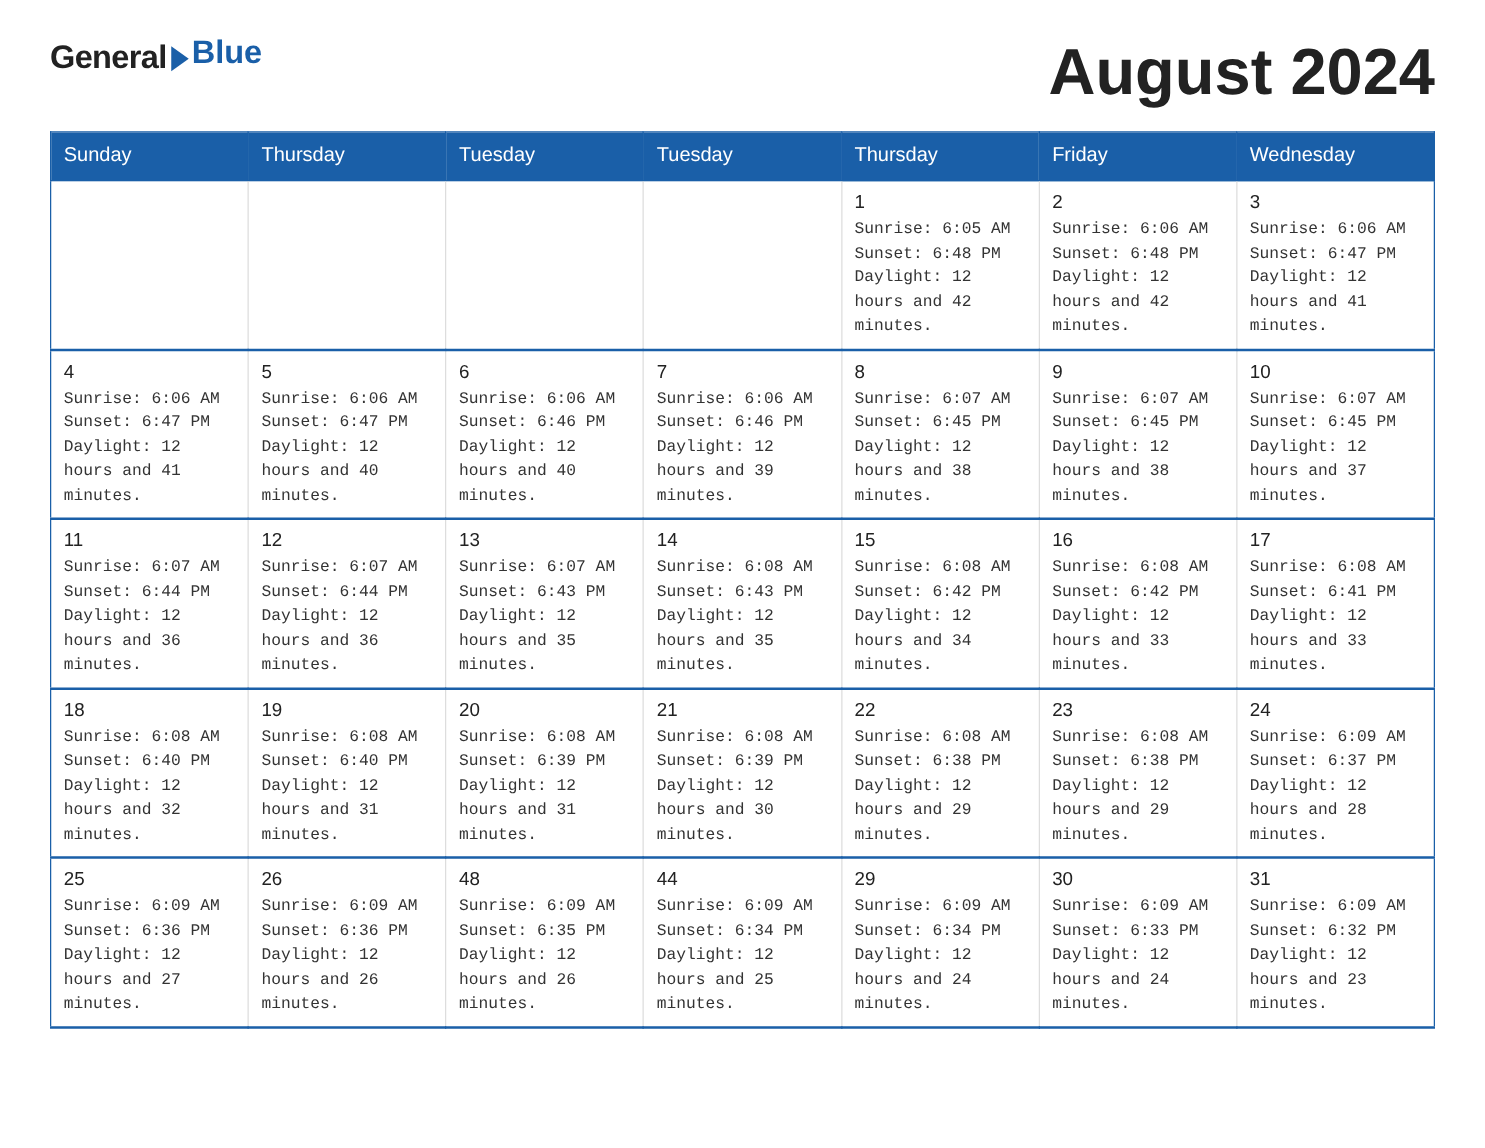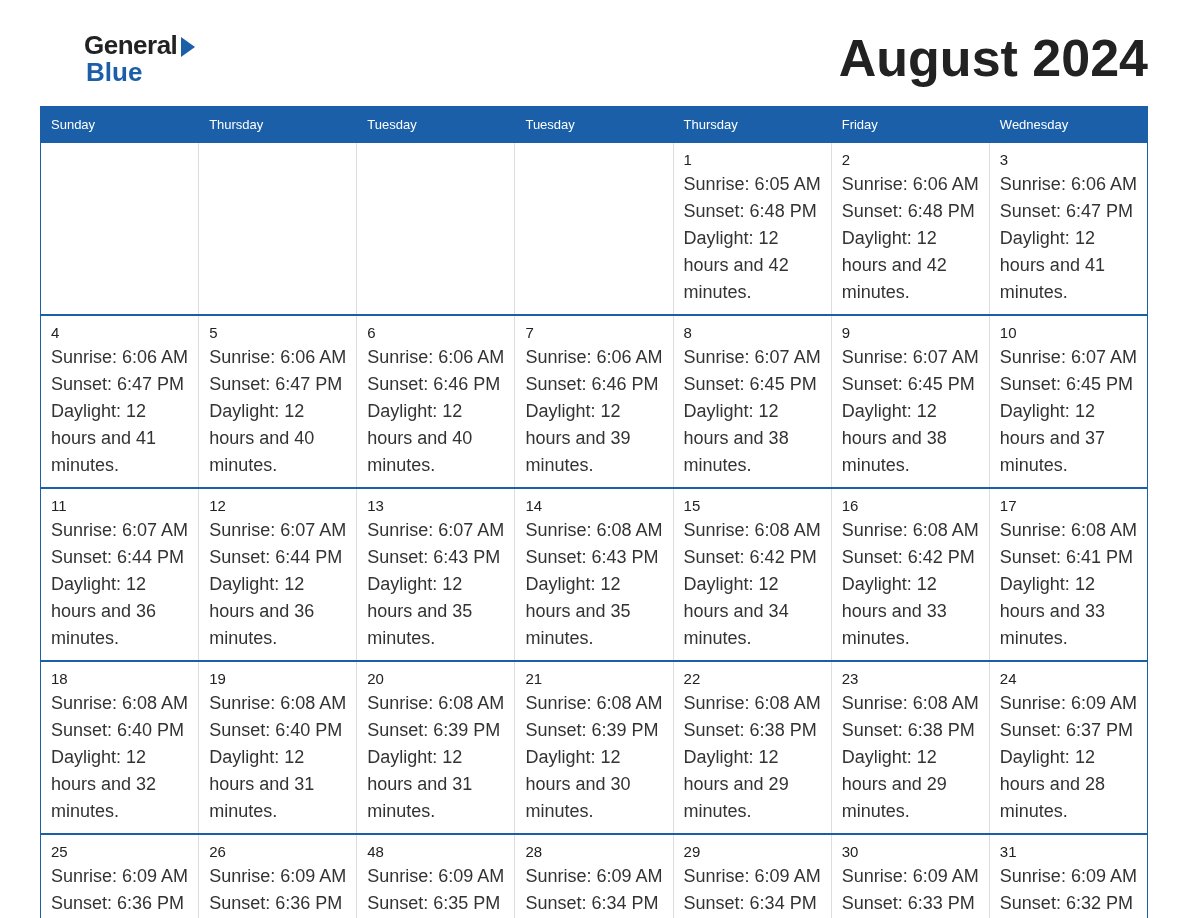--- a/index.html
+++ b/index.html
@@ -12,23 +12,22 @@
       min-height: 918px;
     }
     .header {
       display: flex;
       justify-content: space-between;
       align-items: flex-start;
       margin-bottom: 18px;
     }
     .logo {
       display: flex;
-      flex-direction: column;
+      flex-direction: row;
       align-items: flex-start;
-      margin-left: 44px;
     }
     .logo-top {
       display: flex;
       align-items: center;
     }
     .logo-general {
       font-size: 26px;
       font-weight: bold;
       color: #222;
       letter-spacing: -0.5px;
@@ -66,21 +65,21 @@
     table {
       width: 100%;
       border-collapse: collapse;
       font-size: 13.5px;
     }
     thead tr th {
       background-color: #1a5fa8;
       color: #fff;
       padding: 10px 10px;
       text-align: left;
-      font-size: 13px;
+      font-size: 16px;
       font-weight: normal;
       border: 1px solid #1a5fa8;
     }
     tbody tr {
       border-bottom: 2px solid #1a5fa8;
     }
     tbody tr td {
       vertical-align: top;
       padding: 8px 10px;
       border-left: 1px solid #ddd;
@@ -95,23 +94,24 @@
     tbody tr td:last-child {
       border-right: 1px solid #1a5fa8;
     }
     .day-num {
       font-size: 15px;
       font-weight: normal;
       color: #222;
       margin-bottom: 3px;
     }
     .day-info {
-      font-size: 18px;
+      font-size: 13px;
       color: #333;
       line-height: 1.5;
+      font-family: Liberation Mono, monospace;
     }
     .empty-cell {
       background: #fff;
     }
   </style>
 </head>
 <body>
 
 <div class="header">
   <div class="logo">
@@ -254,21 +254,21 @@
         </td>
         <td>
           <div class="day-num">26</div>
           <div class="day-info">Sunrise: 6:09 AM<br>Sunset: 6:36 PM<br>Daylight: 12 hours and 26 minutes.</div>
         </td>
         <td>
           <div class="day-num">48</div>
           <div class="day-info">Sunrise: 6:09 AM<br>Sunset: 6:35 PM<br>Daylight: 12 hours and 26 minutes.</div>
         </td>
         <td>
-          <div class="day-num">28</div>
+          <div class="day-num">44</div>
           <div class="day-info">Sunrise: 6:09 AM<br>Sunset: 6:34 PM<br>Daylight: 12 hours and 25 minutes.</div>
         </td>
         <td>
           <div class="day-num">29</div>
           <div class="day-info">Sunrise: 6:09 AM<br>Sunset: 6:34 PM<br>Daylight: 12 hours and 24 minutes.</div>
         </td>
         <td>
           <div class="day-num">30</div>
           <div class="day-info">Sunrise: 6:09 AM<br>Sunset: 6:33 PM<br>Daylight: 12 hours and 24 minutes.</div>
         </td>

